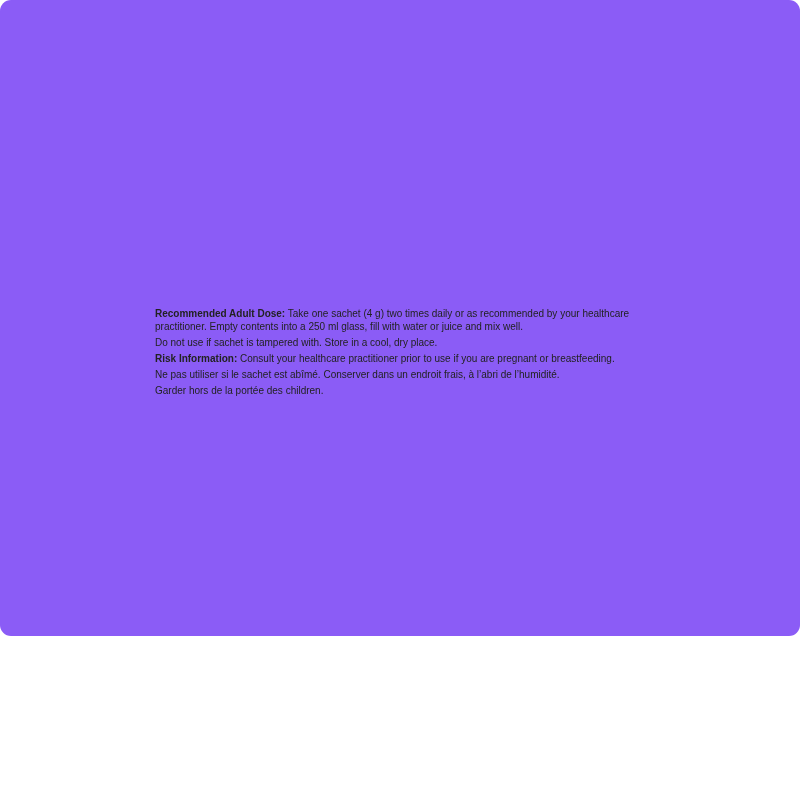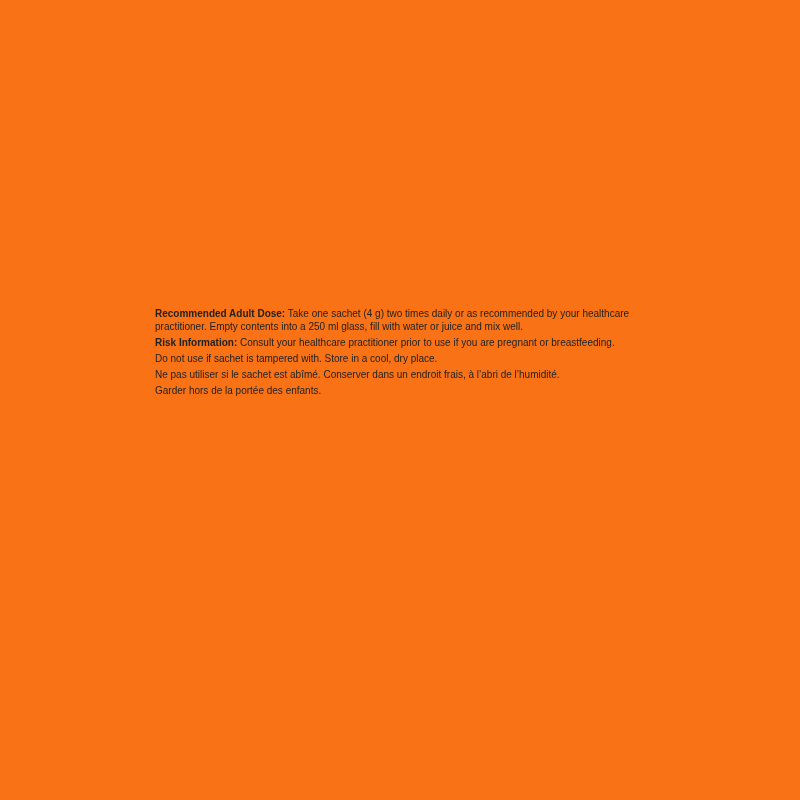--- a/index.html
+++ b/index.html
@@ -3,23 +3,24 @@
 <meta charset="utf-8">
 <style>
   html, body {
     margin: 0;
     padding: 0;
     background: #ffffff;
   }
   .canvas {
     position: relative;
     width: 800px;
-    height: 800px;
-    background: #f97316;
+    height: 636px;
+    background: #8b5cf6;
     overflow: hidden;
+    border-radius: 11px;
   }
   .label-block {
     position: absolute;
     left: 155px;
     top: 307px;
     width: 492px;
     font-family: "Liberation Sans", sans-serif;
     font-size: 10px;
     line-height: 13px;
     color: #222222;
@@ -34,25 +35,25 @@
   }
 </style>
 </head>
 <body>
 
 <div class="canvas">
   <div class="label-block">
 
     <p><b>Recommended Adult Dose:</b><span> Take one sachet (4 g) two times daily or as recommended by your healthcare practitioner. Empty contents into a 250 ml glass, fill with water or juice and mix well.</span></p>
 
+    <p><span>Do not use if sachet is tampered with. Store in a cool, dry place.</span></p>
+
     <p><b>Risk Information:</b><span> Consult your healthcare practitioner prior to use if you are pregnant or breastfeeding.</span></p>
-
-    <p><span>Do not use if sachet is tampered with. Store in a cool, dry place.</span></p>
 
 
 
 
     <p><span>Ne pas utiliser si le sachet est abîmé. Conserver dans un endroit frais, à l’abri de l’humidité.</span></p>
 
-    <p><span>Garder hors de la portée des enfants.</span></p>
+    <p><span>Garder hors de la portée des children.</span></p>
 
   </div>
 </div>
 
 </body></html>

